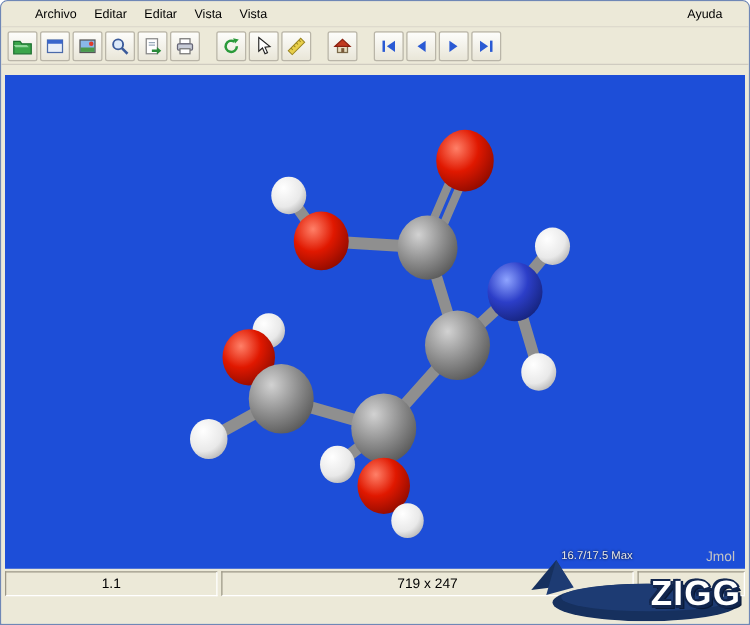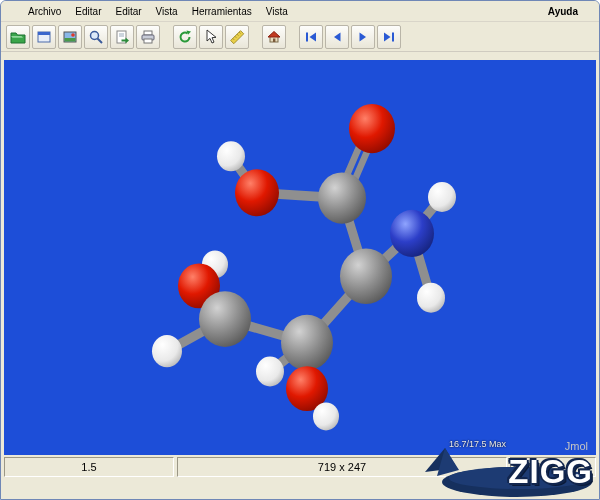--- a/index.html
+++ b/index.html
@@ -17,21 +17,21 @@
     flex:1; white-space:nowrap; overflow:hidden; }
   .win-btn { width:21px; height:20px; border-radius:3px; border:1px solid #e6ecfa; color:#fff;
     font-size:11px; line-height:1; display:flex; align-items:center; justify-content:center; margin-left:1px;
     background:linear-gradient(#86a7f0,#3a6ad4 45%,#1f4ec0); cursor:default; }
   .win-btn.close { background:linear-gradient(#f0a086,#dd6547 40%,#c23614); }
 
   
   .menubar { height:21px; flex:0 0 21px; display:flex; align-items:center; padding:0 20px;
     background:#ece9d8; border-bottom:1px solid #d9d5c9; font-size:10px; color:#000; }
   .menu-item { padding:2px 7px; white-space:nowrap; }
-  .menu-help { margin-left:auto; padding:2px 1px 2px 7px; white-space:nowrap;font-weight:bold; }
+  .menu-help { margin-left:auto; padding:2px 1px 2px 7px; white-space:nowrap; }
 
   
   .toolbar { height:30px; flex:0 0 30px; display:flex; align-items:center; padding:2px 5px; gap:2px;
     background:#ece9d8; border-bottom:1px solid #cfcbc0; }
   .tbtn { width:24px; height:24px; display:flex; align-items:center; justify-content:center;
     border:1px solid #b9b5a8; border-radius:2px; background:linear-gradient(#fdfdfb,#ecead e0);
     background:linear-gradient(#fdfdfb,#ecead f); background:linear-gradient(#fdfdfb,#e9e6d8); }
   .tsep { width:9px; height:100%; }
 
   
@@ -47,37 +47,36 @@
   .status-left  { width:170px; }
   .status-mid   { width:330px; }
   .status-right { flex:1; }
   .bottom-strip { height:20px; flex:0 0 20px; background:#ece9d8; }
 
   
   .overlay { position:absolute; right:2px; bottom:2px; width:180px; height:62px; pointer-events:none; }
   .overlay .whale { position:absolute; left:0; bottom:0; width:180px; height:55px; }
   .overlay .size-text { position:absolute; left:32px; top:4px; font-size:9px; color:#e9e9e9;
     text-shadow:0 0 2px #000; white-space:nowrap; }
-  .overlay .brand { position:absolute; right:4px; bottom:6px; font-size:33px; font-weight:bold;
+  .overlay .brand { position:absolute; right:4px; bottom:6px; font-size:28px; font-weight:bold;
     letter-spacing:1px; color:#fff;
     text-shadow:-2px 0 #12264e, 2px 0 #12264e, 0 -2px #12264e, 0 2px #12264e,
                 2px 2px #12264e, -2px -2px #12264e, 3px 3px 0 #0a1a38; }
 </style>
 </head>
 <body>
 
 <div class="window">
 
 
   <div class="menubar">
     <span class="menu-item">Archivo</span>
     <span class="menu-item">Editar</span>
     <span class="menu-item">Editar</span>
     <span class="menu-item">Vista</span>
-    <span class="menu-item">Herramientas</span>
     <span class="menu-item">Vista</span>
     <span class="menu-help">Ayuda</span>
   </div>
 
   <div class="toolbar">
     <span class="tbtn">
       <svg width="16" height="16">
         <path d="M1 4h5l1.5 2H15v8H1z" fill="#3aa54a" stroke="#1d7030"></path>
         <path d="M1 7h10.5l1.5 1.8H2.5z" fill="#8fd79a"></path>
       </svg>
@@ -225,21 +224,21 @@
           <circle cx="303" cy="264" r="26" fill="url(#gC)"></circle>
           <circle cx="266" cy="291" r="14" fill="url(#gH)"></circle>
           <circle cx="303" cy="307" r="21" fill="url(#gO)"></circle>
           <circle cx="322" cy="333" r="13" fill="url(#gH)"></circle>
         </svg>
       <div class="jmol-label">Jmol</div>
     </div>
   </div>
 
   <div class="statusbar">
-    <div class="status-cell status-left">1.5</div>
+    <div class="status-cell status-left">1.1</div>
     <div class="status-cell status-mid">719 x 247</div>
     <div class="status-cell status-right"></div>
   </div>
   <div class="bottom-strip"></div>
 
   <div class="overlay">
     <svg class="whale" viewBox="0 0 180 55">
       <path d="M28 6L40 26 8 30z" fill="#16305e"></path>
       <path d="M28 6L20 34l22-6z" fill="#1d3b73"></path>
       <ellipse cx="100" cy="40" rx="75" ry="15" fill="#16305e"></ellipse>

